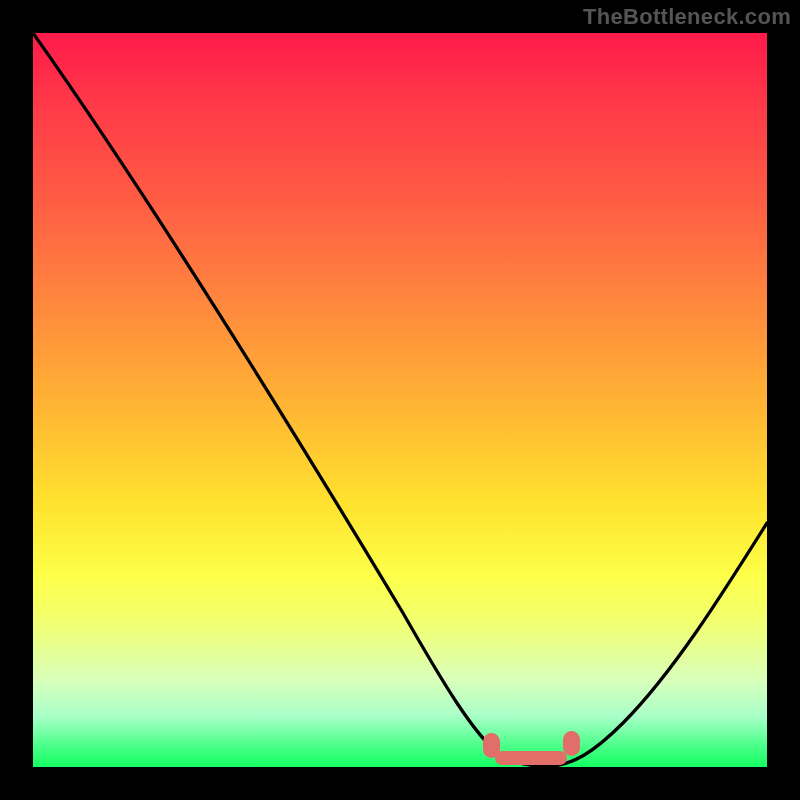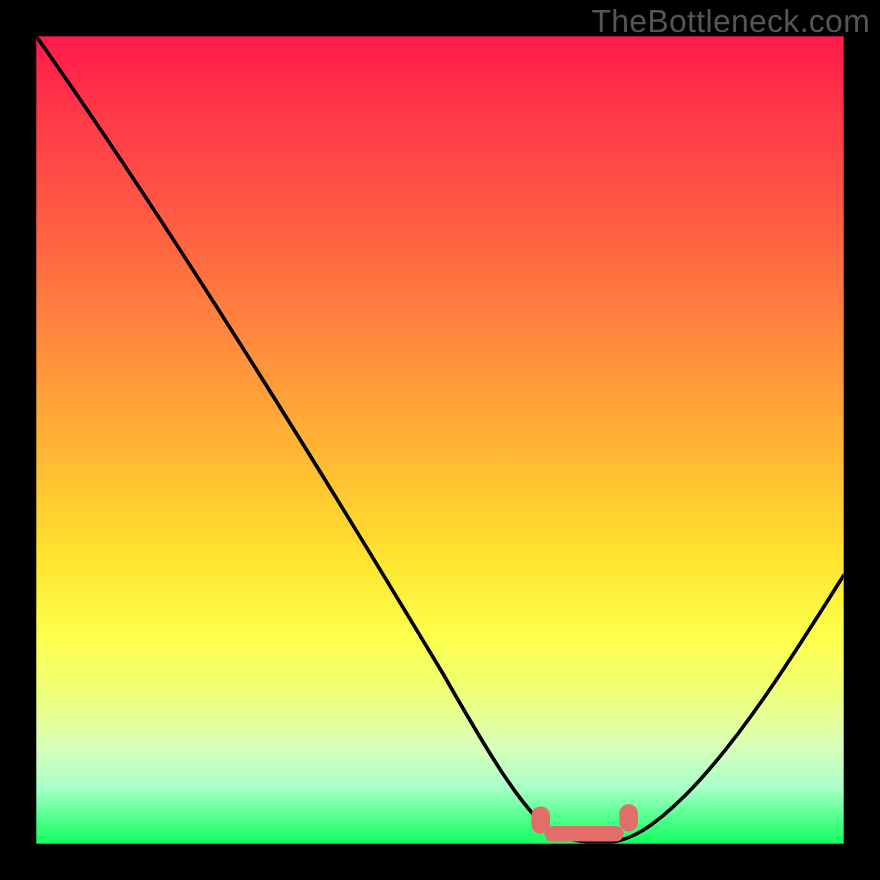--- a/index.html
+++ b/index.html
@@ -17,22 +17,22 @@
     top: 0;
     width: 800px;
     height: 800px;
     background: #000;
   }
   .watermark {
     position: absolute;
     top: 4px;
     right: 9px;
     color: #555;
-    font-size: 29px;
-    font-weight: 400;
+    font-size: 22px;
+    font-weight: 700;
     letter-spacing: 0.3px;
     z-index: 5;
   }
   .plot {
     position: absolute;
     left: 33px;
     top: 33px;
     width: 734px;
     height: 734px;
   }

